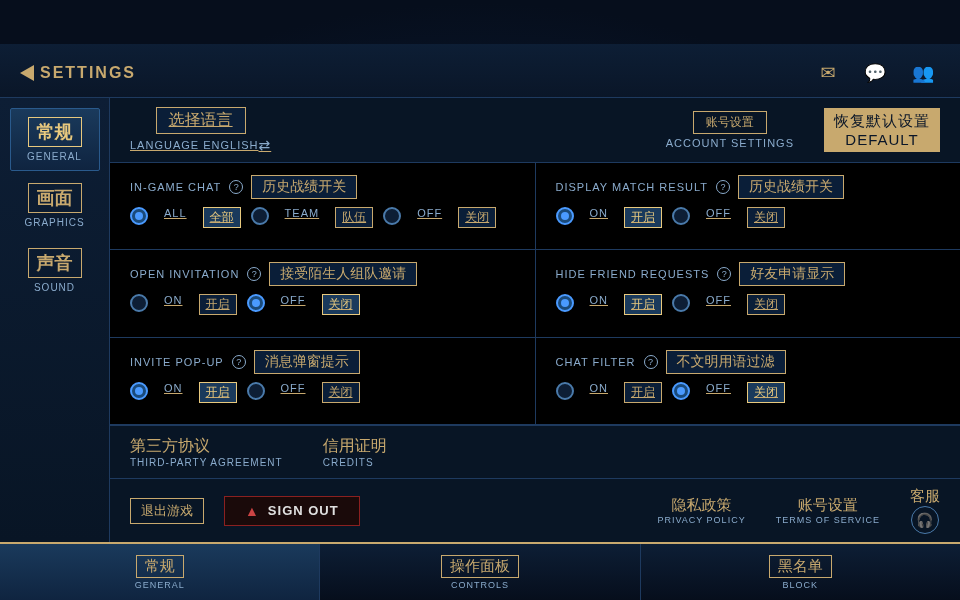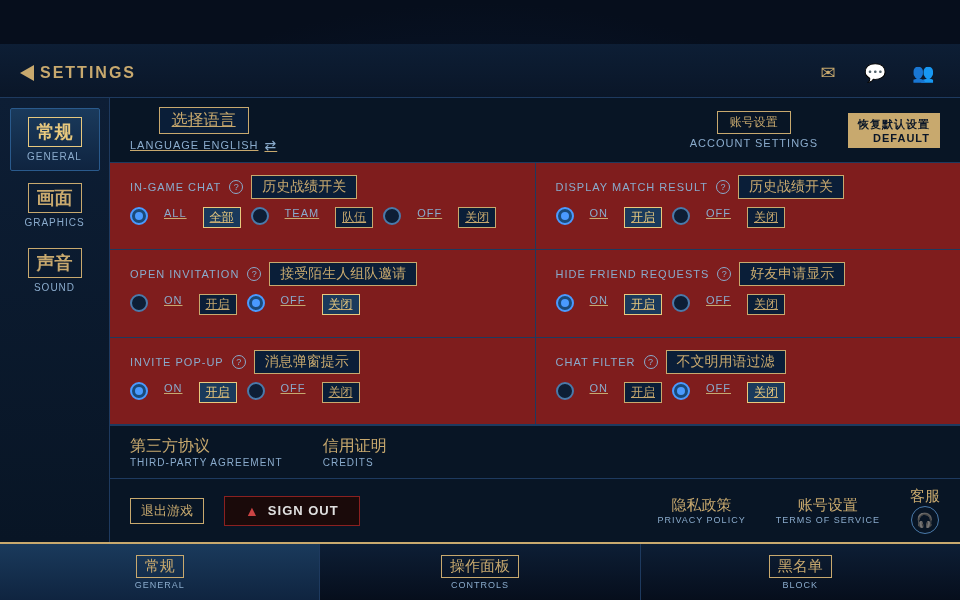--- a/index.html
+++ b/index.html
@@ -165,21 +165,20 @@
       padding: 2px 12px;
       margin-bottom: 3px;
     }
 
     .en-label {
       font-size: 11px;
       color: #8aabcc;
       letter-spacing: 1px;
       display: flex;
       align-items: center;
-      gap: 6px;
     }
 
     .swap-icon {
       font-size: 14px;
       color: #8aabcc;
     }
 
     .account-section {
       display: flex;
       flex-direction: column;
@@ -196,42 +195,41 @@
 
     .account-en {
       font-size: 11px;
       color: #8aabcc;
       letter-spacing: 1px;
     }
 
     .default-btn {
       background: #c8a96e;
       color: #0a1628;
-      font-size: 11px;
-      font-weight: bold;
+      font-size: 15px;
+      font-weight: normal;
       letter-spacing: 1px;
       padding: 4px 10px;
       border: none;
       cursor: pointer;
       white-space: nowrap;
-      text-align: right;
     }
 
     
     .settings-grid {
       display: grid;
       grid-template-columns: 1fr 1fr;
       gap: 1px;
       background: #1e3a5f;
       border-bottom: 1px solid #1e3a5f;
       flex: 1;
     }
 
     .setting-cell {
-      background: #7f1d1d;
+      background: #000000;
       padding: 12px 20px;
       display: flex;
       flex-direction: column;
       gap: 8px;
     }
 
     .setting-header {
       display: flex;
       align-items: center;
       gap: 8px;

